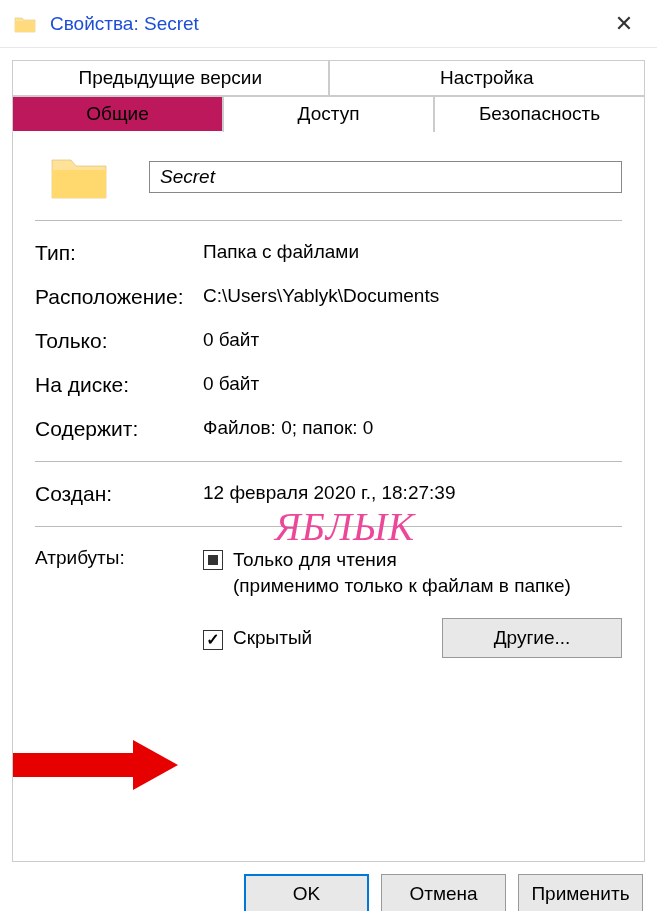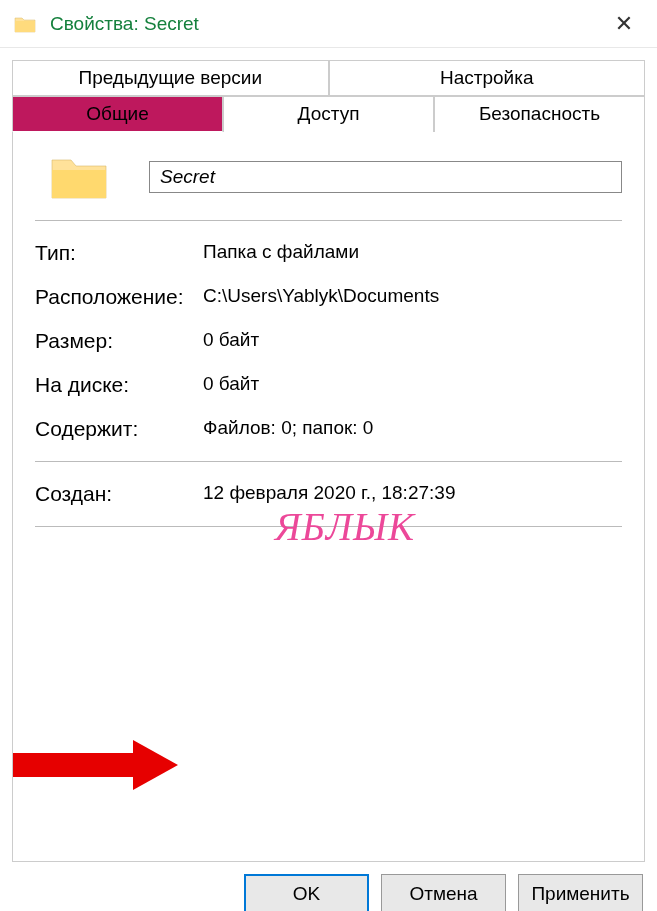--- a/index.html
+++ b/index.html
@@ -19,21 +19,21 @@
       border-bottom: 1px solid #e8e8e8;
     }
     .folder-icon-small {
       width: 22px;
       height: 18px;
       margin-right: 14px;
     }
     .title-text {
       flex: 1;
       font-size: 19px;
-      color: #15803d;
+      color: #1d4ed8;
     }
     .close-btn {
       width: 50px;
       height: 48px;
       display: flex;
       align-items: center;
       justify-content: center;
       cursor: pointer;
     }
     .close-x {
@@ -259,41 +259,60 @@
 
     <div class="info-row">
       <div class="info-label">Тип:</div>
       <div class="info-value">Папка с файлами</div>
     </div>
     <div class="info-row">
       <div class="info-label">Расположение:</div>
       <div class="info-value">C:\Users\Yablyk\Documents</div>
     </div>
     <div class="info-row">
-      <div class="info-label">Размер:</div>
+      <div class="info-label">Только:</div>
       <div class="info-value">0 байт</div>
     </div>
     <div class="info-row">
       <div class="info-label">На диске:</div>
       <div class="info-value">0 байт</div>
     </div>
     <div class="info-row">
       <div class="info-label">Содержит:</div>
       <div class="info-value">Файлов: 0; папок: 0</div>
     </div>
 
     <hr class="divider">
 
     <div class="info-row">
       <div class="info-label">Создан:</div>
       <div class="info-value">12 февраля 2020 г., 18:27:39</div>
     </div>
 
     <hr class="divider">
 
+    <div class="attr-section">
+      <div class="attr-left">Атрибуты:</div>
+      <div class="attr-right">
+        <div class="attr-row">
+          <span class="checkbox-box filled"></span>
+          <span class="attr-label">
+            <span>Только для чтения</span><br>
+            <span>(применимо только к файлам в папке)</span>
+          </span>
+        </div>
+        <div class="hidden-row">
+          <div class="hidden-cb-group">
+            <span class="checkbox-box checked"></span>
+            <span class="attr-label">Скрытый</span>
+          </div>
+          <button class="btn-other">Другие...</button>
+        </div>
+      </div>
+    </div>
 
     <div class="watermark">ЯБЛЫК</div>
 
     <svg class="red-arrow" width="180" height="60" viewBox="0 0 180 60">
       <rect x="10" y="18" width="120" height="24" fill="#e60000"></rect>
       <polygon points="130,5 175,30 130,55" fill="#e60000"></polygon>
     </svg>
 
   </div>
 </div>

